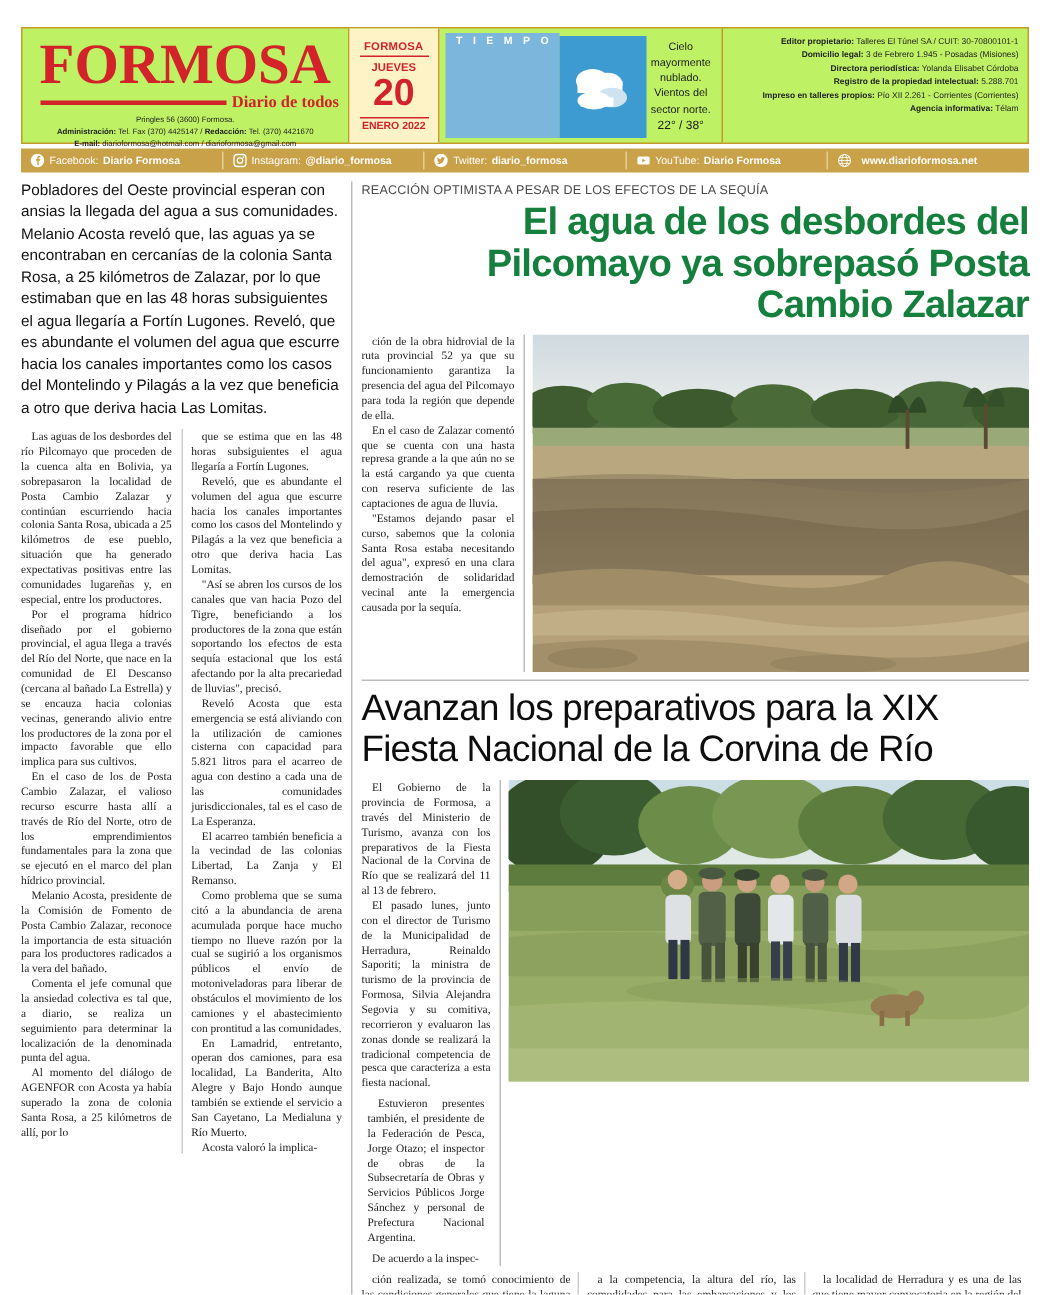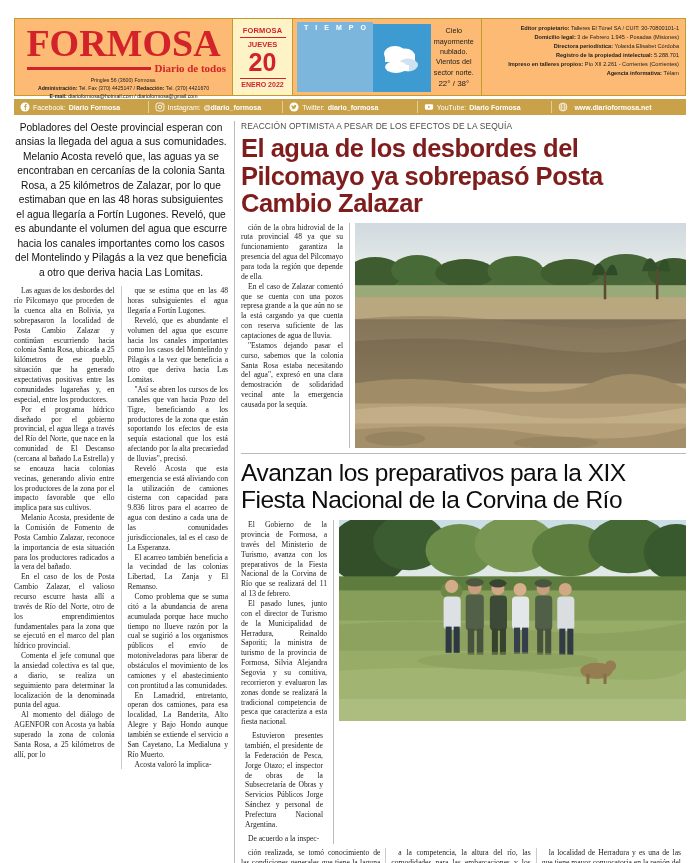--- a/index.html
+++ b/index.html
@@ -10,21 +10,21 @@
     overflow: hidden;
   }
   .page { width: 700px; height: 863px; position: relative; padding: 0; background:#fff; }
 
   
   .masthead {
     display: flex;
     align-items: stretch;
     margin: 18px 14px 0 14px;
     border: 1.5px solid #c49a2a;
-    background: #fdba74;
+    background: #bef264;
     height: 78px;
   }
   .mh-left {
     flex: 0 0 218px;
     border-right: 1.5px solid #c49a2a;
     padding: 4px 6px 3px 6px;
     text-align: center;
     display: flex; flex-direction: column; justify-content: flex-start;
   }
   .logo-formosa {
@@ -98,34 +98,35 @@
   .sb-ico { width: 10px; height: 10px; flex: 0 0 10px; display:block; }
 
   
   .content { margin: 6px 14px 0 14px; display: flex; gap: 0; }
   .col-left { flex: 0 0 220px; padding-right: 6px; }
   .col-right { flex: 1; padding-left: 6px; border-left: 1px solid #bbb; }
 
   
   .lead {
     font-family: "Liberation Sans", sans-serif;
-    font-size: 10.2px; line-height: 1.42; color:#111; text-align: center;
+    font-size: 10.2px; line-height: 1.42; color:#111; text-align: left;
     margin-bottom: 6px;
   }
 
   
   .kicker {
     font-size: 8.4px; color:#4a4a4a; letter-spacing:.15px;
     text-transform: uppercase; margin-bottom: 4px;
   }
   .headline {
     font-family: "Liberation Sans", sans-serif;
-    font-weight: bold; color:#7f1d1d;
+    font-weight: bold; color:#15803d;
     font-size: 25.5px; line-height: 1.08; letter-spacing:-.5px;
     margin-bottom: 5px;
+    text-align: right;
   }
   .headline2 {
     font-family: "Liberation Sans", sans-serif;
     font-weight: normal; color:#0d0d0d;
     font-size: 24.5px; line-height: 1.1; letter-spacing:-.5px;
     margin: 6px 0 6px 0;
   }
 
   .photo { width:100%; display:block; border:0; }
 
@@ -271,47 +272,47 @@
 
   <div class="content">
 
     <div class="col-left">
       <div class="lead">Pobladores del Oeste provincial esperan con ansias la llegada del agua a sus comunidades. Melanio Acosta reveló que, las aguas ya se encontraban en cercanías de la colonia Santa Rosa, a 25 kilómetros de Zalazar, por lo que estimaban que en las 48 horas subsiguientes el agua llegaría a Fortín Lugones. Reveló, que es abundante el volumen del agua que escurre hacia los canales importantes como los casos del Montelindo y Pilagás a la vez que beneficia a otro que deriva hacia Las Lomitas.</div>
 
       <div class="left-lower">
         <div>
           <p>Las aguas de los desbordes del río Pilcomayo que proceden de la cuenca alta en Bolivia, ya sobrepasaron la localidad de Posta Cambio Zalazar  y continúan escurriendo hacia colonia Santa Rosa, ubicada a 25 kilómetros de ese pueblo, situación que ha generado expectativas positivas entre las comunidades lugareñas y, en especial, entre los productores.</p>
           <p>Por el programa hídrico diseñado por el gobierno provincial, el agua llega a través del Río del Norte, que nace en la comunidad de El Descanso (cercana al bañado La Estrella) y se encauza hacia colonias vecinas, generando alivio entre los productores de la zona por el impacto favorable que ello implica para sus cultivos.</p>
+          <p>En el caso de los de Posta Cambio Zalazar, el valioso recurso escurre hasta allí a través de Río del Norte, otro de los emprendimientos fundamentales para la zona que se ejecutó en el marco del plan hídrico provincial.</p>
           <p>Melanio Acosta, presidente de la Comisión de Fomento de Posta Cambio Zalazar, reconoce la importancia de esta situación para los productores radicados a la vera del bañado.</p>
-          <p>En el caso de los de Posta Cambio Zalazar, el valioso recurso escurre hasta allí a través de Río del Norte, otro de los emprendimientos fundamentales para la zona que se ejecutó en el marco del plan hídrico provincial.</p>
           <p>Comenta el jefe comunal que la ansiedad colectiva es tal que, a diario, se realiza un seguimiento para determinar la localización de la denominada punta del agua.</p>
           <p>Al momento del diálogo de AGENFOR con Acosta ya había superado la zona de colonia Santa Rosa, a 25 kilómetros de allí, por lo</p>
         </div>
         <div>
           <p>que se estima que en las 48 horas subsiguientes el agua llegaría a Fortín Lugones.</p>
           <p>Reveló, que es abundante el volumen del agua que escurre hacia los canales importantes como los casos del Montelindo y Pilagás a la vez que beneficia a otro que deriva hacia Las Lomitas.</p>
           <p>"Así se abren los cursos de los canales que van hacia Pozo del Tigre, beneficiando a los productores de la zona que están soportando los efectos de esta sequía estacional que los está afectando por la alta precariedad de lluvias", precisó.</p>
-          <p>Reveló Acosta que esta emergencia se está aliviando con la utilización de camiones cisterna con capacidad para 9.836 litros para el acarreo de agua con destino a cada una de las comunidades jurisdiccionales, tal es el caso de La Esperanza.</p>
+          <p>Reveló Acosta que esta emergencia se está aliviando con la utilización de camiones cisterna con capacidad para 5.821 litros para el acarreo de agua con destino a cada una de las comunidades jurisdiccionales, tal es el caso de La Esperanza.</p>
           <p>El acarreo también beneficia a la vecindad de las colonias Libertad, La Zanja y El Remanso.</p>
           <p>Como problema que se suma citó a la abundancia de arena acumulada porque hace mucho tiempo no llueve razón por la cual se sugirió a los organismos públicos el envío de motoniveladoras para liberar de obstáculos el movimiento de los camiones y el abastecimiento con prontitud a las comunidades.</p>
           <p>En Lamadrid, entretanto, operan dos camiones, para esa localidad, La Banderita, Alto Alegre y Bajo Hondo aunque también se extiende el servicio a  San Cayetano, La Medialuna y Río Muerto.</p>
           <p>Acosta valoró la implica-</p>
         </div>
       </div>
     </div>
 
     <div class="col-right">
 
       <div class="kicker">REACCIÓN OPTIMISTA A PESAR DE LOS EFECTOS DE LA SEQUÍA</div>
       <div class="headline">El agua de los desbordes del Pilcomayo ya sobrepasó Posta Cambio Zalazar</div>
 
       <div class="art1-row">
         <div class="art1-body" style="font-family:'Liberation Serif',serif;font-size:7.6px;line-height:1.3;text-align:justify;color:#1a1a1a;">
-          <p style="text-indent:7px;margin:0;">ción de la obra hidrovial de la ruta provincial 48 ya que su funcionamiento garantiza la presencia del agua del Pilcomayo para toda la región que depende de ella.</p>
-          <p style="text-indent:7px;margin:0;">En el caso de Zalazar comentó que se cuenta con una pozos represa grande a la que aún no se la está cargando ya que cuenta con reserva suficiente de las captaciones de  agua de lluvia.</p>
+          <p style="text-indent:7px;margin:0;">ción de la obra hidrovial de la ruta provincial 52 ya que su funcionamiento garantiza la presencia del agua del Pilcomayo para toda la región que depende de ella.</p>
+          <p style="text-indent:7px;margin:0;">En el caso de Zalazar comentó que se cuenta con una hasta represa grande a la que aún no se la está cargando ya que cuenta con reserva suficiente de las captaciones de  agua de lluvia.</p>
           <p style="text-indent:7px;margin:0;">"Estamos dejando pasar el curso, sabemos que la colonia Santa Rosa estaba necesitando del agua", expresó en una clara demostración de solidaridad vecinal ante la emergencia causada por la sequía.</p>
         </div>
         <div class="art1-photo vr">
           <svg class="photo" viewBox="0 0 330 225" preserveAspectRatio="none">
             <defs>
               <linearGradient id="skyA" x1="0" y1="0" x2="0" y2="1">
                 <stop offset="0" stop-color="#cfd9df"></stop>
                   <stop offset="1" stop-color="#eef0ec"></stop>
               </linearGradient>
               <linearGradient id="waterA" x1="0" y1="0" x2="0" y2="1">

